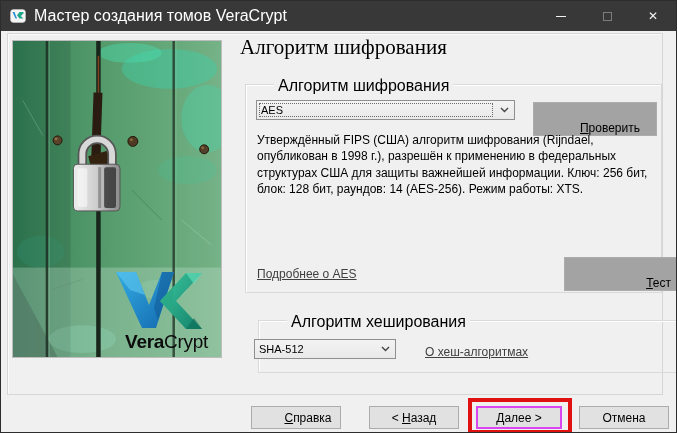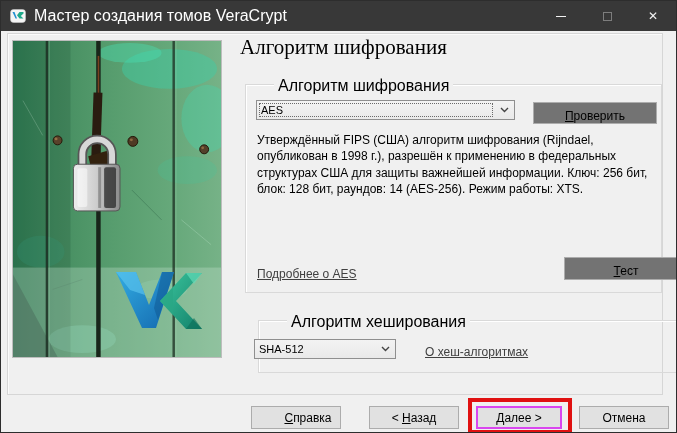--- a/index.html
+++ b/index.html
@@ -36,21 +36,21 @@
   .group-enc{left:244px;top:53px;width:417px;height:209px;}
   .group-hash{left:257px;top:289px;width:454px;height:53px;}
   
   .combo{position:absolute;height:20px;border:1px solid #8f8f8f;background:linear-gradient(180deg,#f3f3f3,#e9e9e9);cursor:default;}
   .combo .val{position:absolute;left:4px;top:0;line-height:18px;font-size:11px;white-space:nowrap;}
   .combo .arrow{position:absolute;right:5px;top:6px;width:9px;height:6px;}
   .combo-enc{left:255px;top:69px;width:259px;}
   .combo-hash{left:253px;top:308px;width:142px;}
   .focus-rect{position:absolute;left:2px;top:2px;right:21px;bottom:2px;border:1px dotted #6a6a6a;}
   
-  .btn{position:absolute;height:22px;background:#737373;border:1px solid #acacac;font-family:"Liberation Sans",sans-serif;font-size:12px;color:#000;padding:4px;line-height:19px;text-align:center;}
+  .btn{position:absolute;height:22px;background:#a3a3a3;border:1px solid #acacac;font-family:"Liberation Sans",sans-serif;font-size:12px;color:#000;padding:16px;line-height:19px;text-align:right;}
   .btn-check{left:532px;top:71px;width:124px;}
   .btn-test{left:532px;top:226px;width:124px;height:23px;margin-left:31px;}
   
   .link{position:absolute;text-decoration:underline;color:#404040;cursor:pointer;white-space:nowrap;}
   .link-aes{left:256px;top:236px;}
   .link-hash{left:424px;top:314px;}
   
   .desc{position:absolute;left:256px;top:101px;width:404px;line-height:16.4px;font-size:12px;}
   
   .footer-btn{position:absolute;top:375px;height:23px;background:#e1e1e1;border:1px solid #acacac;font-family:"Liberation Sans",sans-serif;font-size:12px;line-height:20px;text-align:center;padding:0;}
@@ -168,20 +168,21 @@
           </linearGradient>
         </defs>
         <path d="M0,2 L20,2 L33,35 L46,2 L58,2 L40,58 L26,58 Z" fill="url(#vg)"></path>
         <path d="M0,2 L20,2 L29,25 L14,20 Z" fill="#5cc4ee" opacity="0.65"></path>
         <path d="M46,2 L58,2 L42,50 L38,38 Z" fill="#0d568f" opacity="0.5"></path>
         <path d="M86,3 L60,31 L86,59 L70,59 L44,31 L70,3 Z" fill="url(#cg)"></path>
         <path d="M86,3 L70,3 L78,14 Z" fill="#63dcb8" opacity="0.7"></path>
         <path d="M70,59 L86,59 L78,48 Z" fill="#0e6e59" opacity="0.6"></path>
         <path d="M44,31 L57,17 L57,45 Z" fill="#2aa684" opacity="0.7"></path>
       </svg>
+      <div class="logo-text" data-name="veracrypt-wordmark"><span class="b">Vera</span><span>Crypt</span></div>
     </div>
 
     <div class="heading" data-name="page-title">Алгоритм шифрования</div>
 
     <div class="groupbox group-enc" data-name="encryption-algorithm-group">
       <span class="gb-label" data-name="encryption-group-label">Алгоритм шифрования</span>
     </div>
     <div class="combo combo-enc" data-name="encryption-algorithm-select">
       <span class="val" data-name="encryption-algorithm-value">AES</span>
       <span class="focus-rect" data-name="focus-rectangle"></span>

